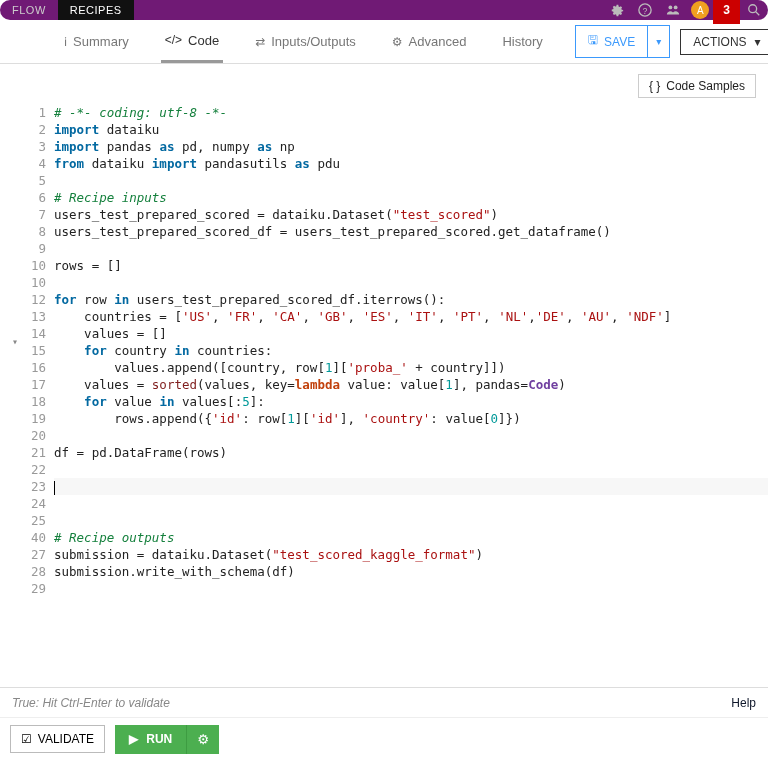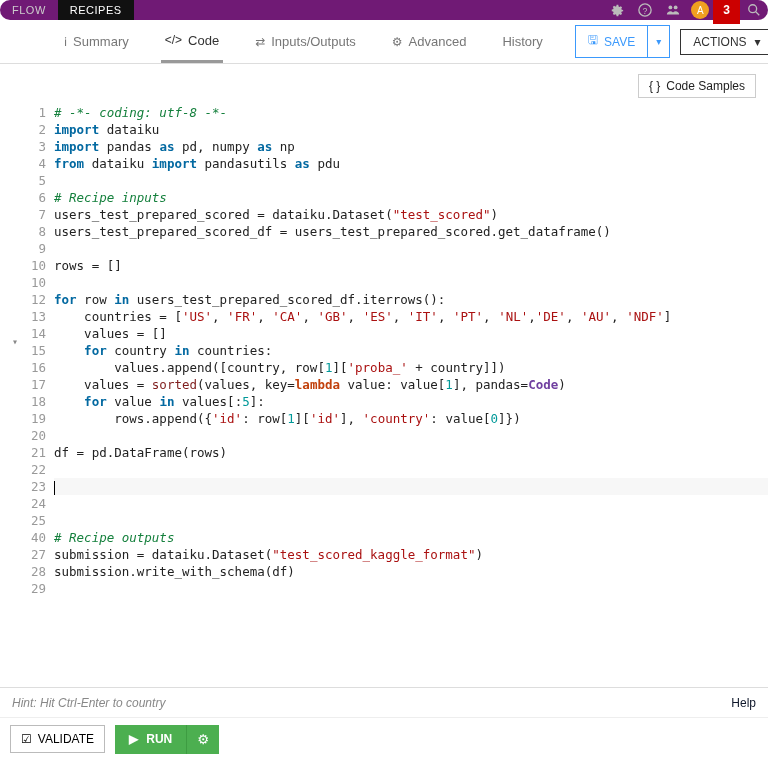--- a/index.html
+++ b/index.html
@@ -190,21 +190,21 @@
       <div class="codeline"></div>
       <div class="codeline"><span class="c-comment"># Recipe outputs</span></div>
       <div class="codeline"><span>submission = dataiku.Dataset(</span><span class="c-str">"test_scored_kaggle_format"</span><span>)</span></div>
       <div class="codeline"><span>submission.write_with_schema(df)</span></div>
       <div class="codeline"></div>
     </div>
   </div>
 </div>
 
 <div class="footer">
-  <span>Hint: Hit Ctrl-Enter to country</span>
+  <span>True: Hit Ctrl-Enter to validate</span>
   <span class="help">Help</span>
 </div>
 
 <div class="runbar">
   <button class="btn-validate">
       <span>☑</span>
       <span>VALIDATE</span>
     </button>
   <div class="btn-run-group">
     <button class="btn-run">

